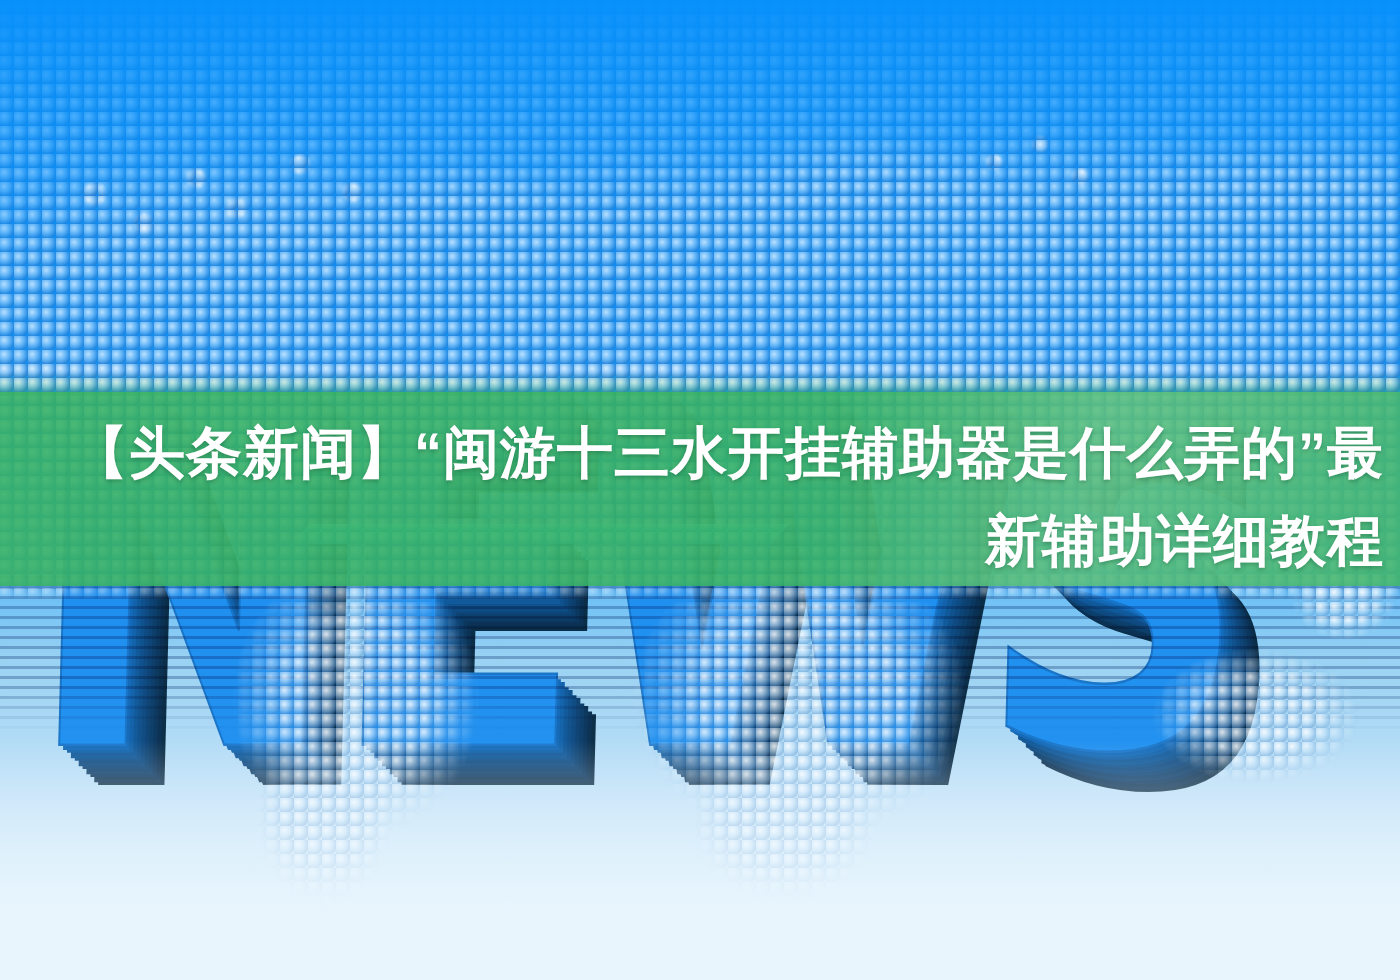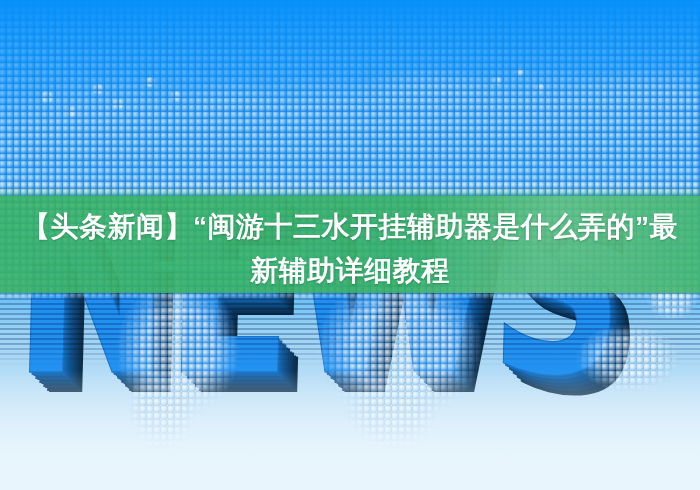--- a/index.html
+++ b/index.html
@@ -213,21 +213,21 @@
     height: 97px;
     background: linear-gradient(105deg, rgba(255,255,255,0) 0%, rgba(255,255,255,.17) 45%, rgba(255,255,255,.05) 100%);
   }
 
   
   .headline {
     position: absolute;
     left: 0;
     top: 205px;
     width: 700px;
-    text-align: center;
+    text-align: right;
     color: #ffffff;
     font-weight: bold;
     font-size: 28px;
     line-height: 44px;
     letter-spacing: .5px;
     text-shadow: 0 1px 2px rgba(12,70,38,.35);
     white-space: pre-line;
     padding: 0 8px;
     box-sizing: border-box;
   }

